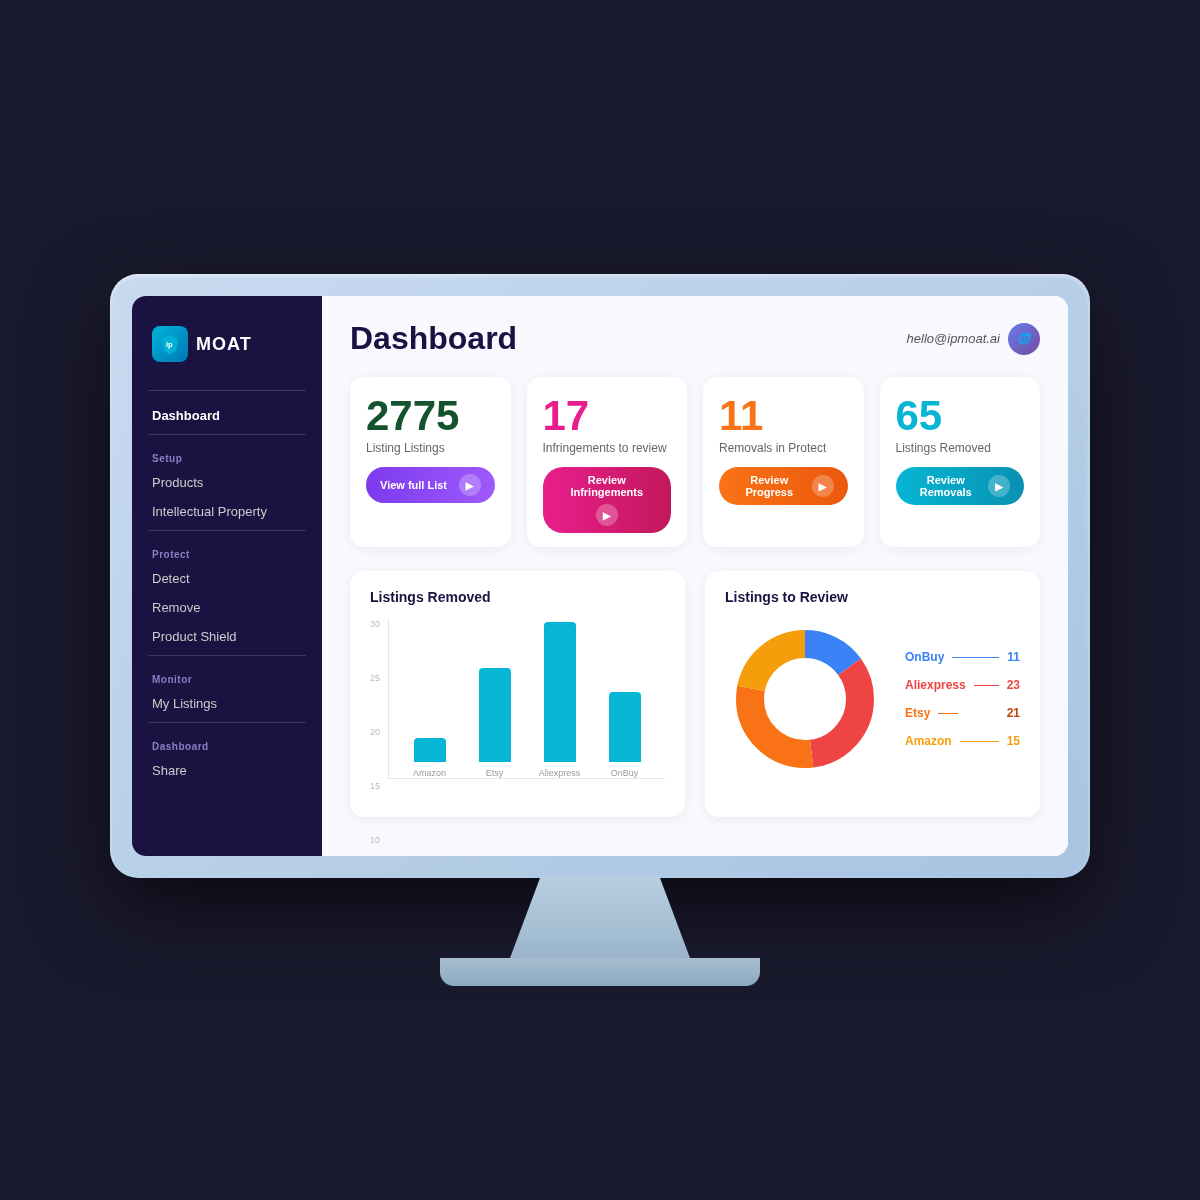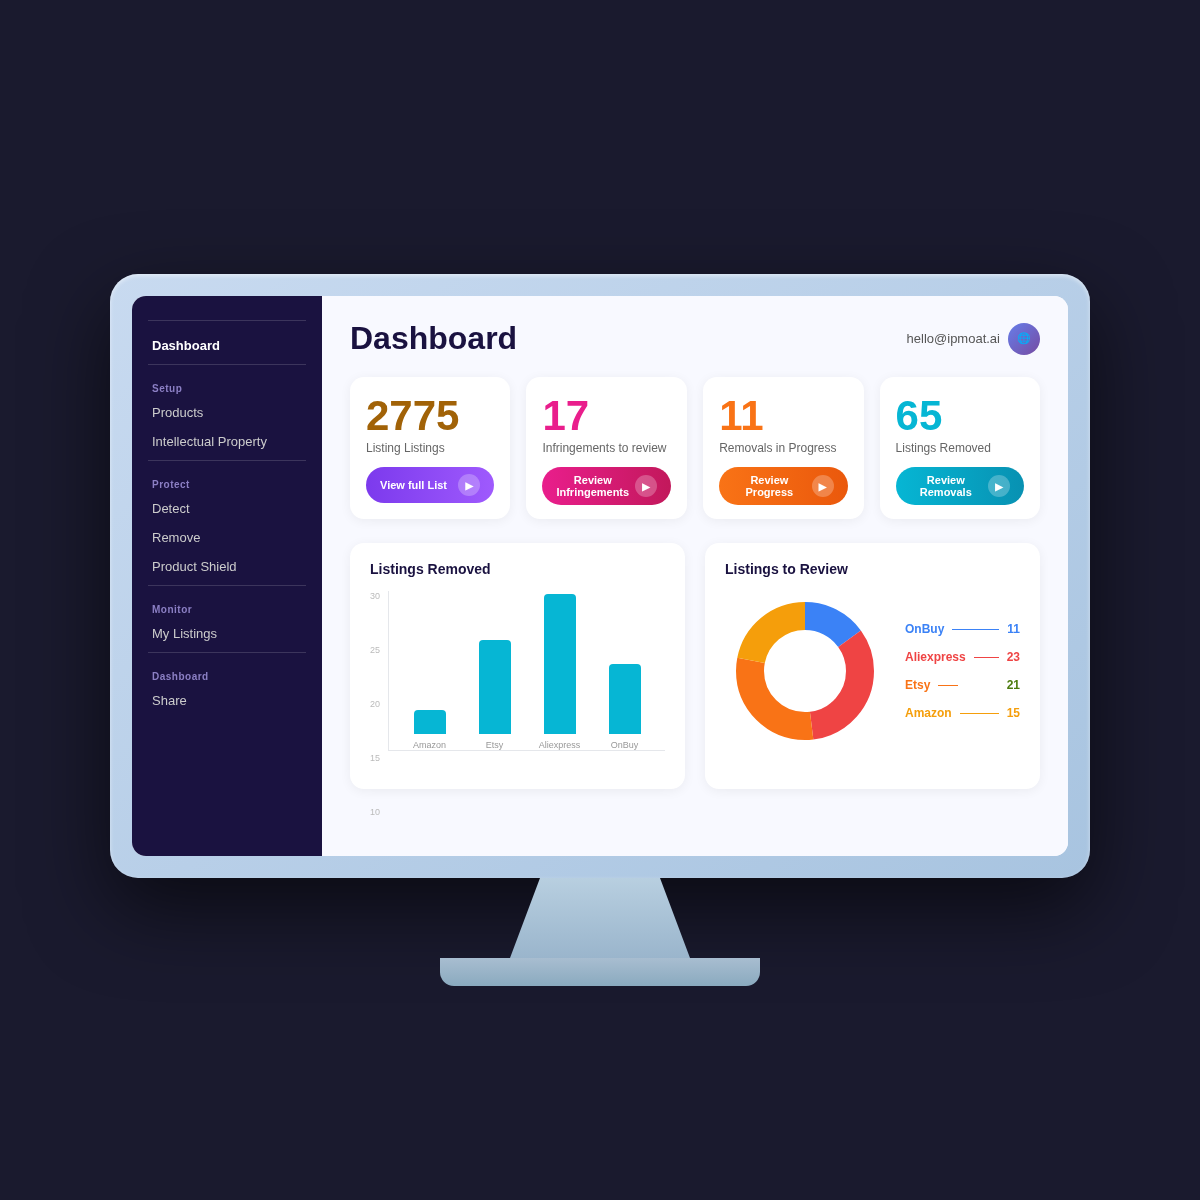--- a/index.html
+++ b/index.html
@@ -136,20 +136,21 @@
       font-weight: 800;
       color: #1a1240;
     }
 
     .user-info {
       display: flex;
       align-items: center;
       gap: 8px;
       font-size: 13px;
       color: #555;
+      font-style: italic;
     }
 
     .avatar {
       width: 32px;
       height: 32px;
       border-radius: 50%;
       background: linear-gradient(135deg, #667eea, #764ba2);
       display: flex;
       align-items: center;
       justify-content: center;
@@ -173,21 +174,21 @@
       box-shadow: 0 2px 12px rgba(0,0,0,0.06);
     }
 
     .stat-number {
       font-size: 42px;
       font-weight: 900;
       line-height: 1;
       margin-bottom: 4px;
     }
 
-    .stat-number.purple { color: #a16207; }
+    .stat-number.purple { color: #14532d; }
     .stat-number.pink { color: #e91e8c; }
     .stat-number.orange { color: #f97316; }
     .stat-number.teal { color: #06b6d4; }
 
     .stat-label {
       font-size: 12px;
       color: #666;
       font-weight: 500;
       margin-bottom: 12px;
     }
@@ -201,21 +202,21 @@
       font-size: 11px;
       font-weight: 700;
       color: white;
       border: none;
       cursor: pointer;
       width: 100%;
       justify-content: space-between;
     }
 
     .stat-btn.purple-btn { background: linear-gradient(90deg, #7c3aed, #9f5afd); }
-    .stat-btn.pink-btn { background: linear-gradient(90deg, #e91e8c, #c2185b); }
+    .stat-btn.pink-btn { background: linear-gradient(90deg, #e91e8c, #c2185b); flex-direction: column; }
     .stat-btn.orange-btn { background: linear-gradient(90deg, #f97316, #ea580c); }
     .stat-btn.teal-btn { background: linear-gradient(90deg, #06b6d4, #0891b2); }
 
     .btn-arrow {
       width: 22px;
       height: 22px;
       background: rgba(255,255,255,0.25);
       border-radius: 50%;
       display: flex;
       align-items: center;
@@ -316,31 +317,40 @@
     .legend-name.orange-l { color: #f97316; }
     .legend-name.amber { color: #f59e0b; }
 
     .legend-line.blue { background: #3b82f6; }
     .legend-line.red { background: #ef4444; }
     .legend-line.orange-l { background: #f97316; }
     .legend-line.amber { background: #f59e0b; }
 
     .legend-value.blue { color: #3b82f6; }
     .legend-value.red { color: #ef4444; }
-    .legend-value.orange-l { color: #4d7c0f; margin-left: 41px; }
+    .legend-value.orange-l { color: #c2410c; margin-left: 41px; }
     .legend-value.amber { color: #f59e0b; }
   </style>
 </head>
 <body>
 
 <div class="monitor-wrapper">
   <div class="monitor-frame">
     <div class="monitor-screen">
 
       <nav class="sidebar">
+        <div class="logo-area">
+          <div class="logo-icon">
+            <svg width="22" height="22" viewBox="0 0 24 24" fill="none">
+              <path d="M12 2L4 6v6c0 5.25 3.5 10.15 8 11.35C16.5 22.15 20 17.25 20 12V6L12 2z" fill="#00b4d8" opacity="0.9"></path>
+              <text x="7.5" y="15.5" font-size="8" font-weight="900" fill="white">ip</text>
+            </svg>
+          </div>
+          <span class="logo-text">MOAT</span>
+        </div>
 
         <div class="sidebar-divider"></div>
 
         <div class="sidebar-item active">Dashboard</div>
 
         <div class="sidebar-divider"></div>
         <div class="sidebar-section-label">Setup</div>
         <div class="sidebar-item">Products</div>
         <div class="sidebar-item">Intellectual Property</div>
 
@@ -381,21 +391,21 @@
             <div class="stat-card">
     <div class="stat-number pink">17</div>
     <div class="stat-label">Infringements to review</div>
     <button class="stat-btn pink-btn">
       <span>Review Infringements</span>
       <span class="btn-arrow">▶</span>
     </button>
   </div>
             <div class="stat-card">
     <div class="stat-number orange">11</div>
-    <div class="stat-label">Removals in Progress</div>
+    <div class="stat-label">Removals in Protect</div>
     <button class="stat-btn orange-btn">
       <span>Review Progress</span>
       <span class="btn-arrow">▶</span>
     </button>
   </div>
             <div class="stat-card">
     <div class="stat-number teal">65</div>
     <div class="stat-label">Listings Removed</div>
     <button class="stat-btn teal-btn">
       <span>Review Removals</span>

